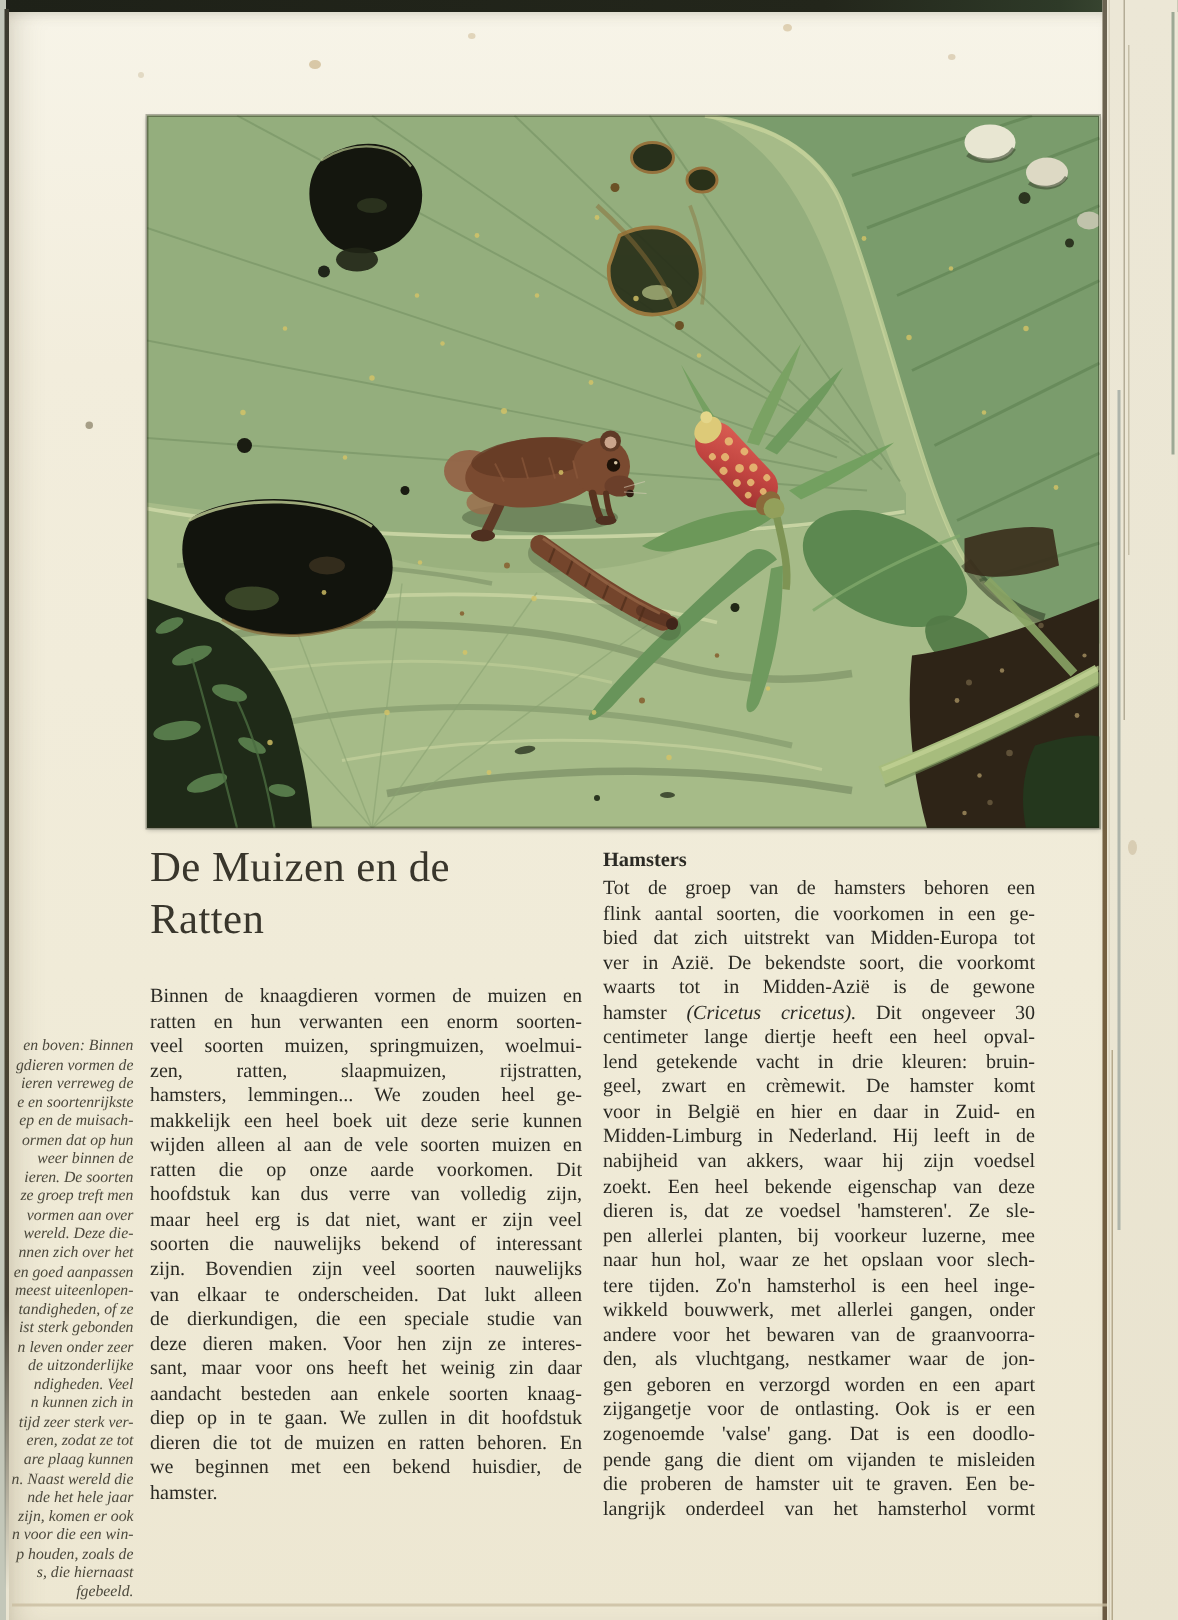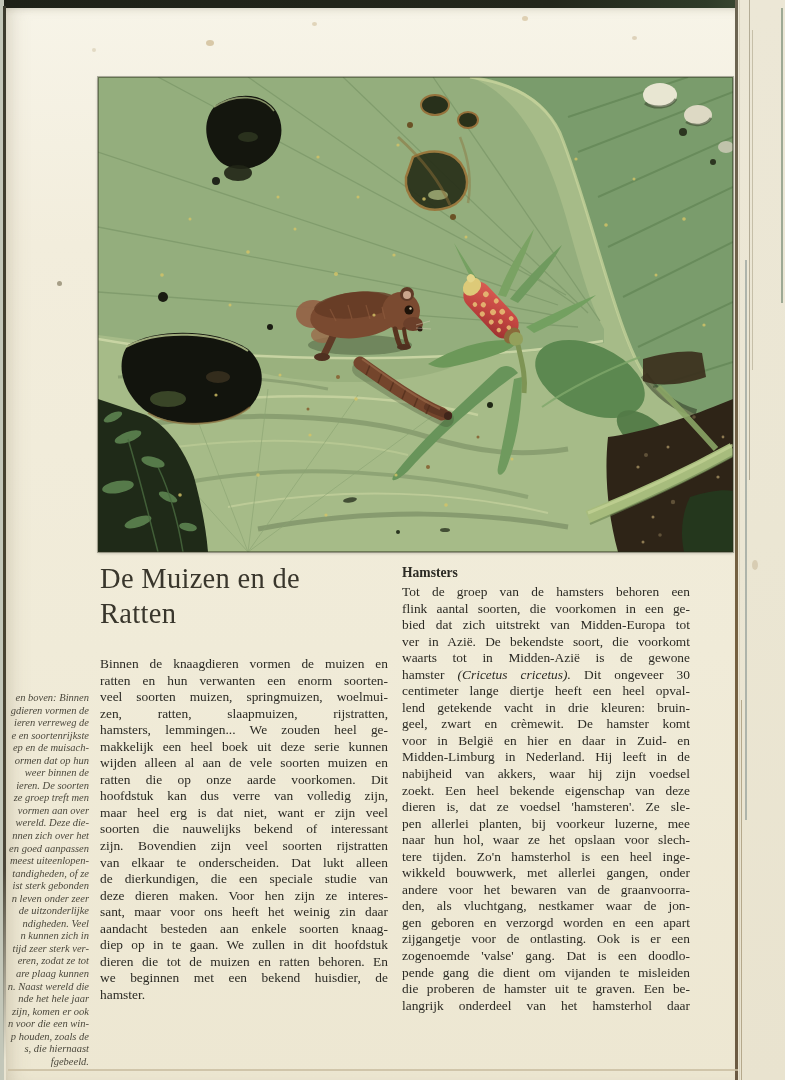--- a/index.html
+++ b/index.html
@@ -395,21 +395,21 @@
     <div class="jline">ratten en hun verwanten een enorm soorten-</div>
     <div class="jline">veel soorten muizen, springmuizen, woelmui-</div>
     <div class="jline">zen, ratten, slaapmuizen, rijstratten,</div>
     <div class="jline">hamsters, lemmingen... We zouden heel ge-</div>
     <div class="jline">makkelijk een heel boek uit deze serie kunnen</div>
     <div class="jline">wijden alleen al aan de vele soorten muizen en</div>
     <div class="jline">ratten die op onze aarde voorkomen. Dit</div>
     <div class="jline">hoofdstuk kan dus verre van volledig zijn,</div>
     <div class="jline">maar heel erg is dat niet, want er zijn veel</div>
     <div class="jline">soorten die nauwelijks bekend of interessant</div>
-    <div class="jline">zijn. Bovendien zijn veel soorten rijstratten</div>
+    <div class="jline">zijn. Bovendien zijn veel soorten nauwelijks</div>
     <div class="jline">van elkaar te onderscheiden. Dat lukt alleen</div>
     <div class="jline">de dierkundigen, die een speciale studie van</div>
     <div class="jline">deze dieren maken. Voor hen zijn ze interes-</div>
     <div class="jline">sant, maar voor ons heeft het weinig zin daar</div>
     <div class="jline">aandacht besteden aan enkele soorten knaag-</div>
     <div class="jline">diep op in te gaan. We zullen in dit hoofdstuk</div>
     <div class="jline">dieren die tot de muizen en ratten behoren. En</div>
     <div class="jline">we beginnen met een bekend huisdier, de</div>
     <div class="jline">hamster.</div>
   </div>
@@ -434,16 +434,16 @@
     <div class="jline">naar hun hol, waar ze het opslaan voor slech-</div>
     <div class="jline">tere tijden. Zo'n hamsterhol is een heel inge-</div>
     <div class="jline">wikkeld bouwwerk, met allerlei gangen, onder</div>
     <div class="jline">andere voor het bewaren van de graanvoorra-</div>
     <div class="jline">den, als vluchtgang, nestkamer waar de jon-</div>
     <div class="jline">gen geboren en verzorgd worden en een apart</div>
     <div class="jline">zijgangetje voor de ontlasting. Ook is er een</div>
     <div class="jline">zogenoemde 'valse' gang. Dat is een doodlo-</div>
     <div class="jline">pende gang die dient om vijanden te misleiden</div>
     <div class="jline">die proberen de hamster uit te graven. Een be-</div>
-    <div class="jline">langrijk onderdeel van het hamsterhol daar</div>
+    <div class="jline">langrijk onderdeel van het hamsterhol vormt</div>
   </div>
 
 <div class="page-number">95</div>
 
 </body></html>

